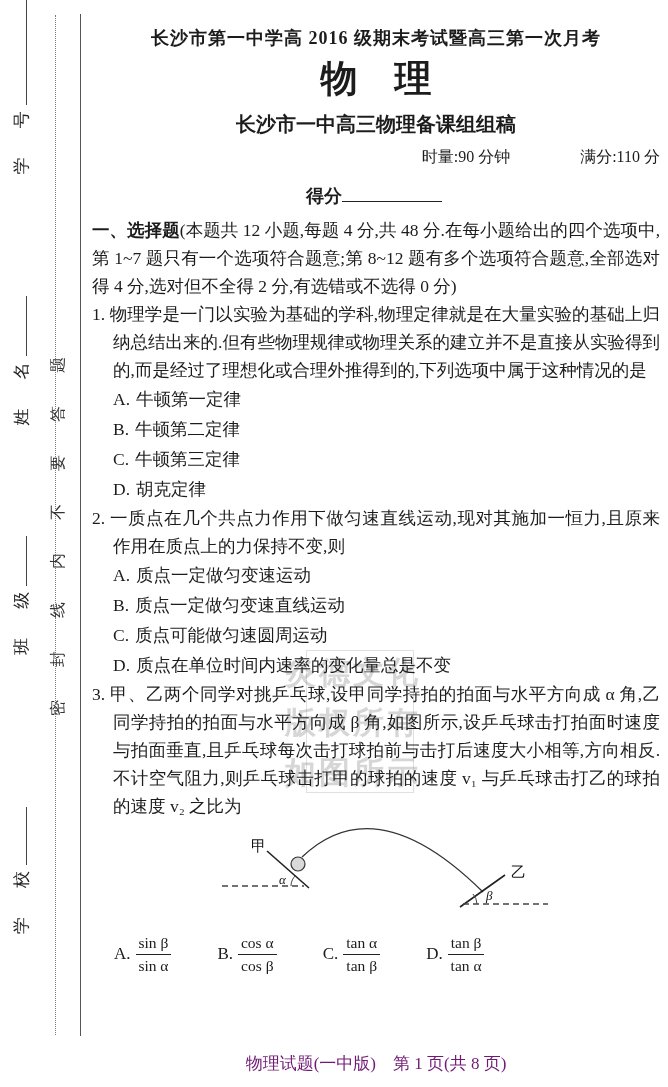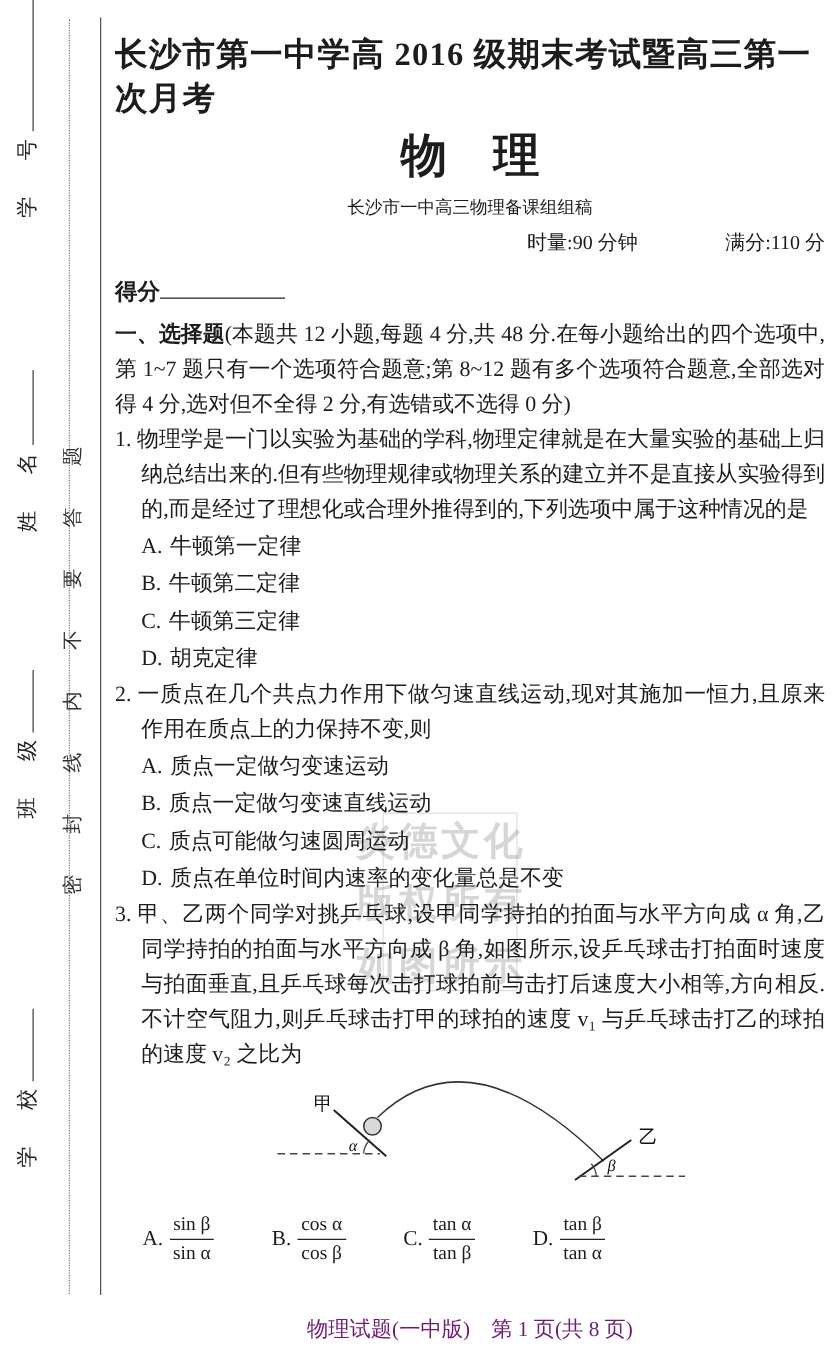--- a/index.html
+++ b/index.html
@@ -43,38 +43,38 @@
   .fields-strip .b3 { width:60px;  margin-right:112px; }
   .fields-strip .b4 { width:200px; }
   .seal-strip {
     left:48px; top:716px; width:420px;
     font-size:16px; letter-spacing:33px; color:#333;
   }
 
   
   .content { position:absolute; left:92px; top:20px; width:568px; }
   .exam-title {
-    text-align:left; font-weight:900; font-size:26px;
+    text-align:center; font-weight:900; font-size:18px;
     letter-spacing:1px; margin-top:6px;
   }
   .subject-title {
     text-align:center; font-weight:900; font-size:37px;
     margin-top:4px;
   }
   .subtitle {
-    text-align:center; font-weight:normal; font-size:14px;
+    text-align:center; font-weight:bold; font-size:20px;
     font-family:"Liberation Sans","DejaVu Sans",sans-serif;
     margin-top:7px;
   }
   .meta-row {
     text-align:right; font-size:16px; margin-top:9px;
   }
   .meta-row .gap { display:inline-block; width:70px; }
   .score-row {
-    text-align:left; margin-top:15px; padding-right:4px;
+    text-align:center; margin-top:15px; padding-right:4px;
     font-family:"Liberation Sans","DejaVu Sans",sans-serif;
     font-weight:bold; font-size:18px; height:26px;
   }
   .score-blank {
     display:inline-block; width:100px; height:19px;
     border-bottom:1.5px solid #222;
   }
 
   
   .body-text { font-size:17.5px; line-height:28px; text-align:justify; }

